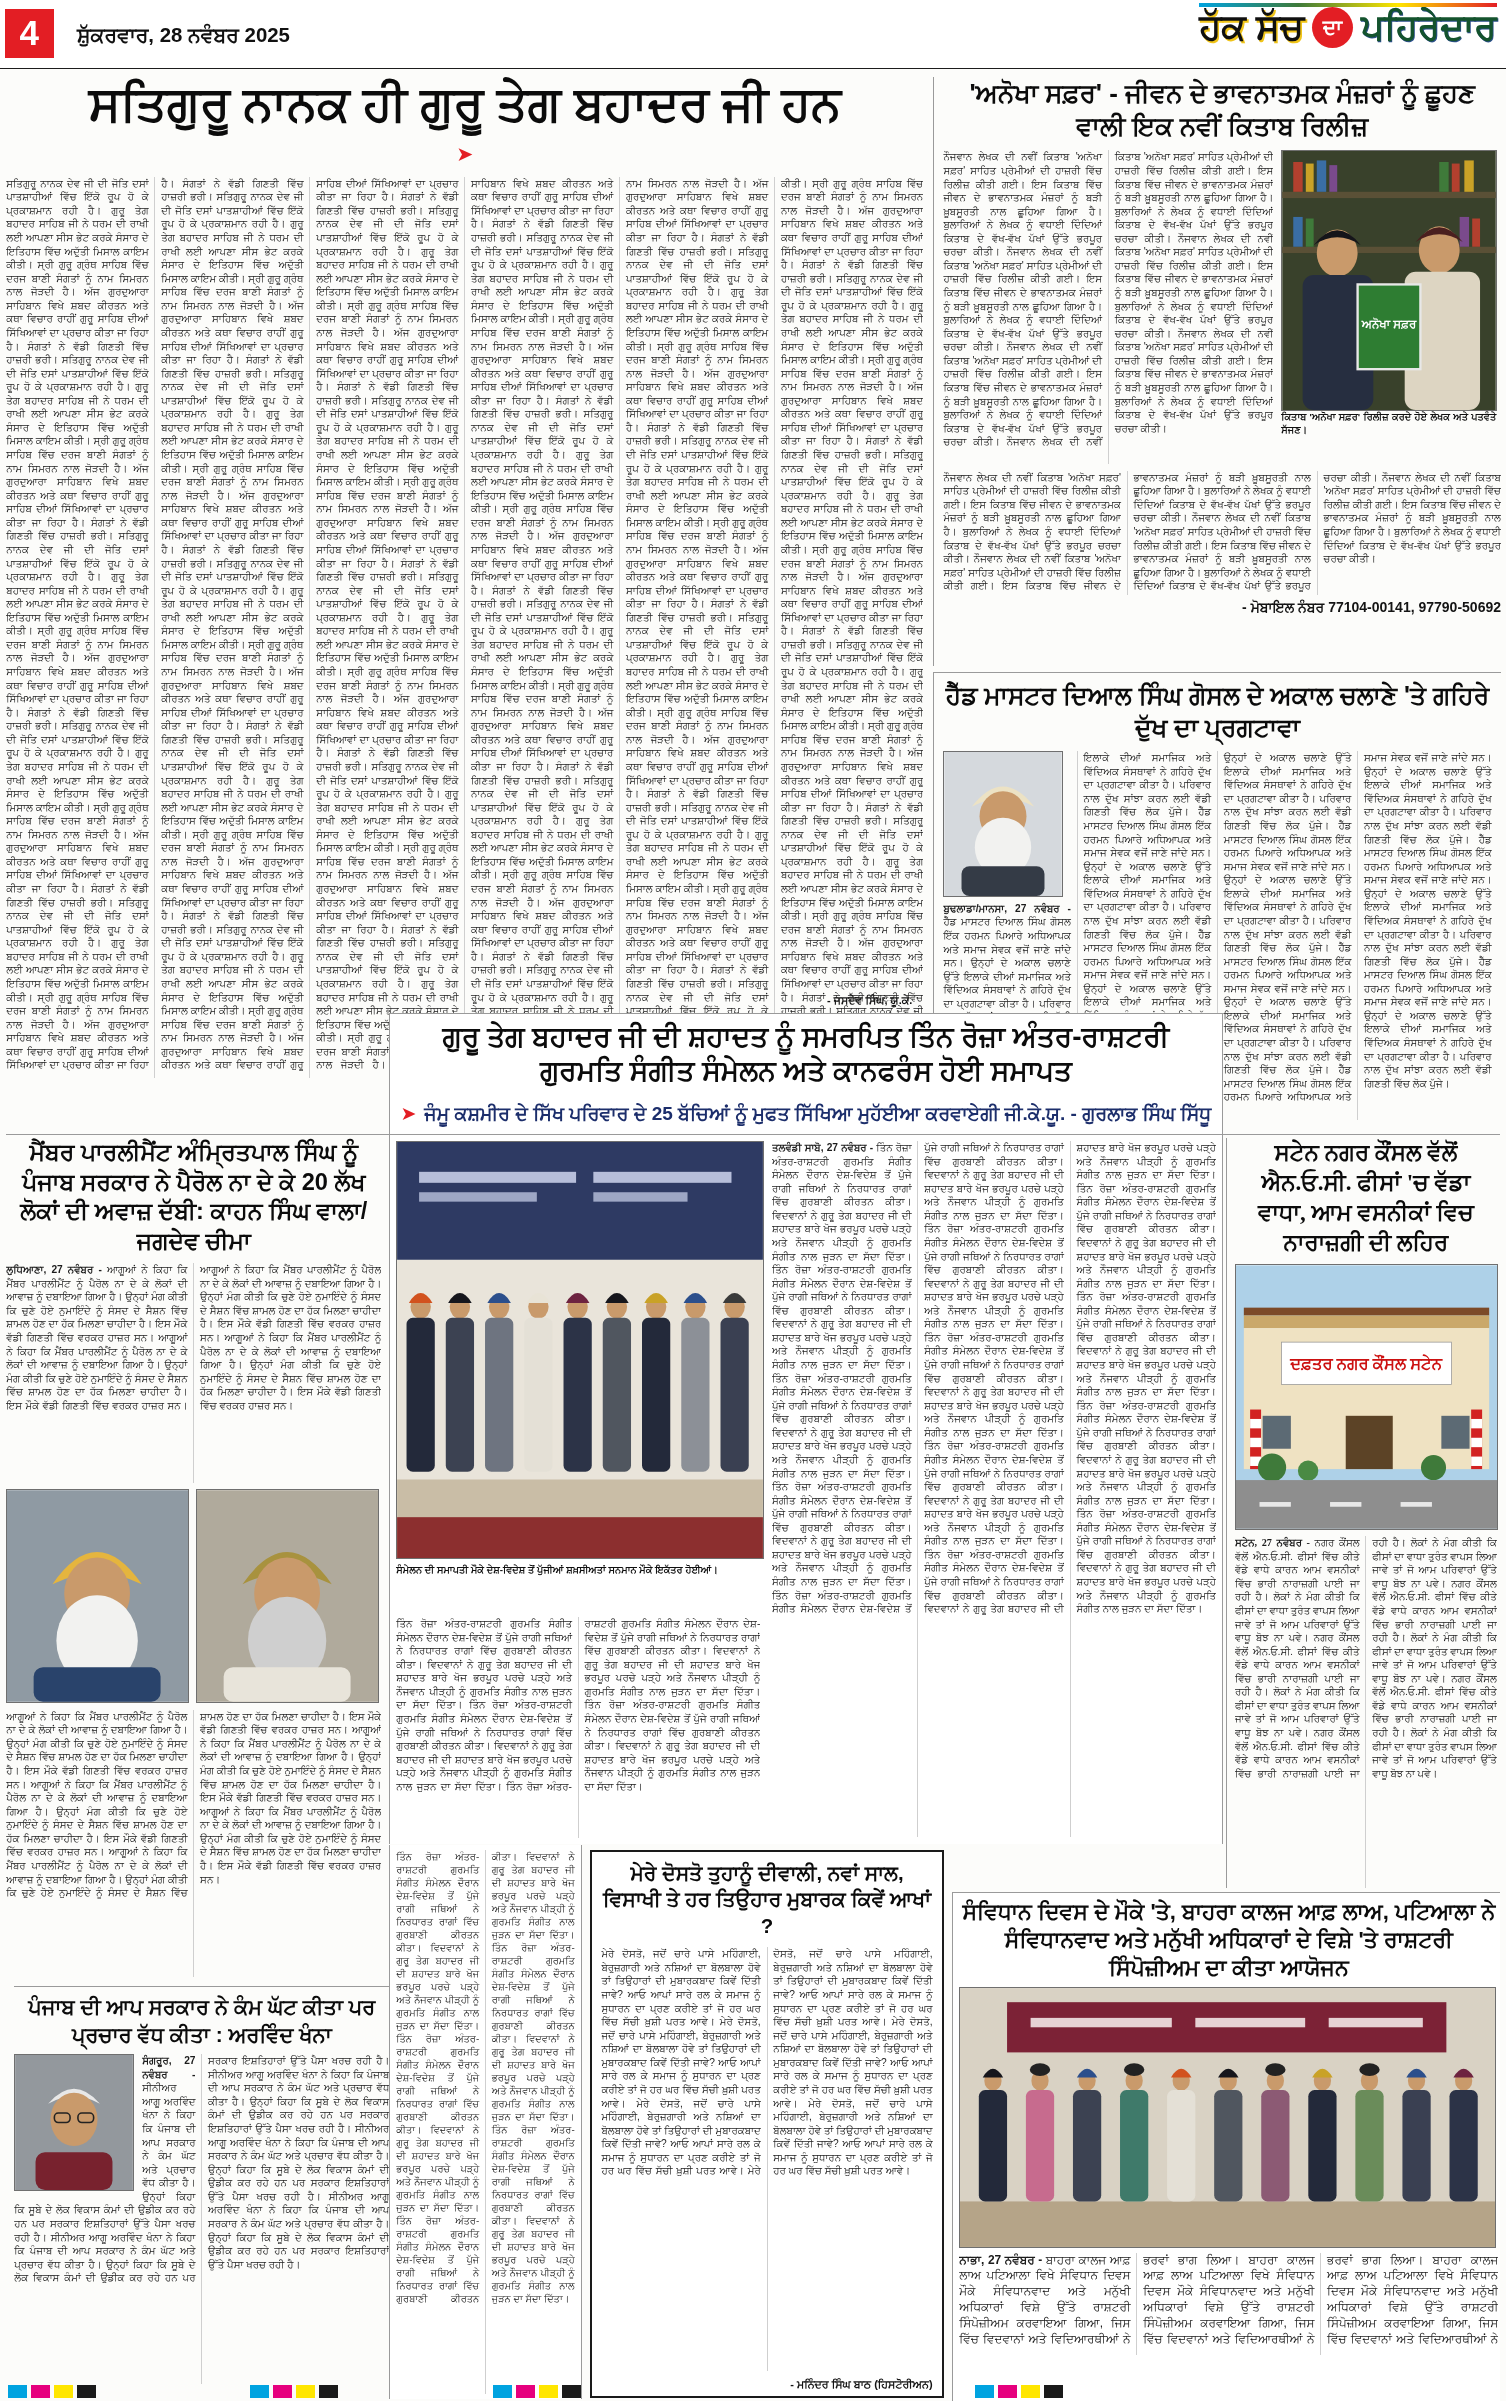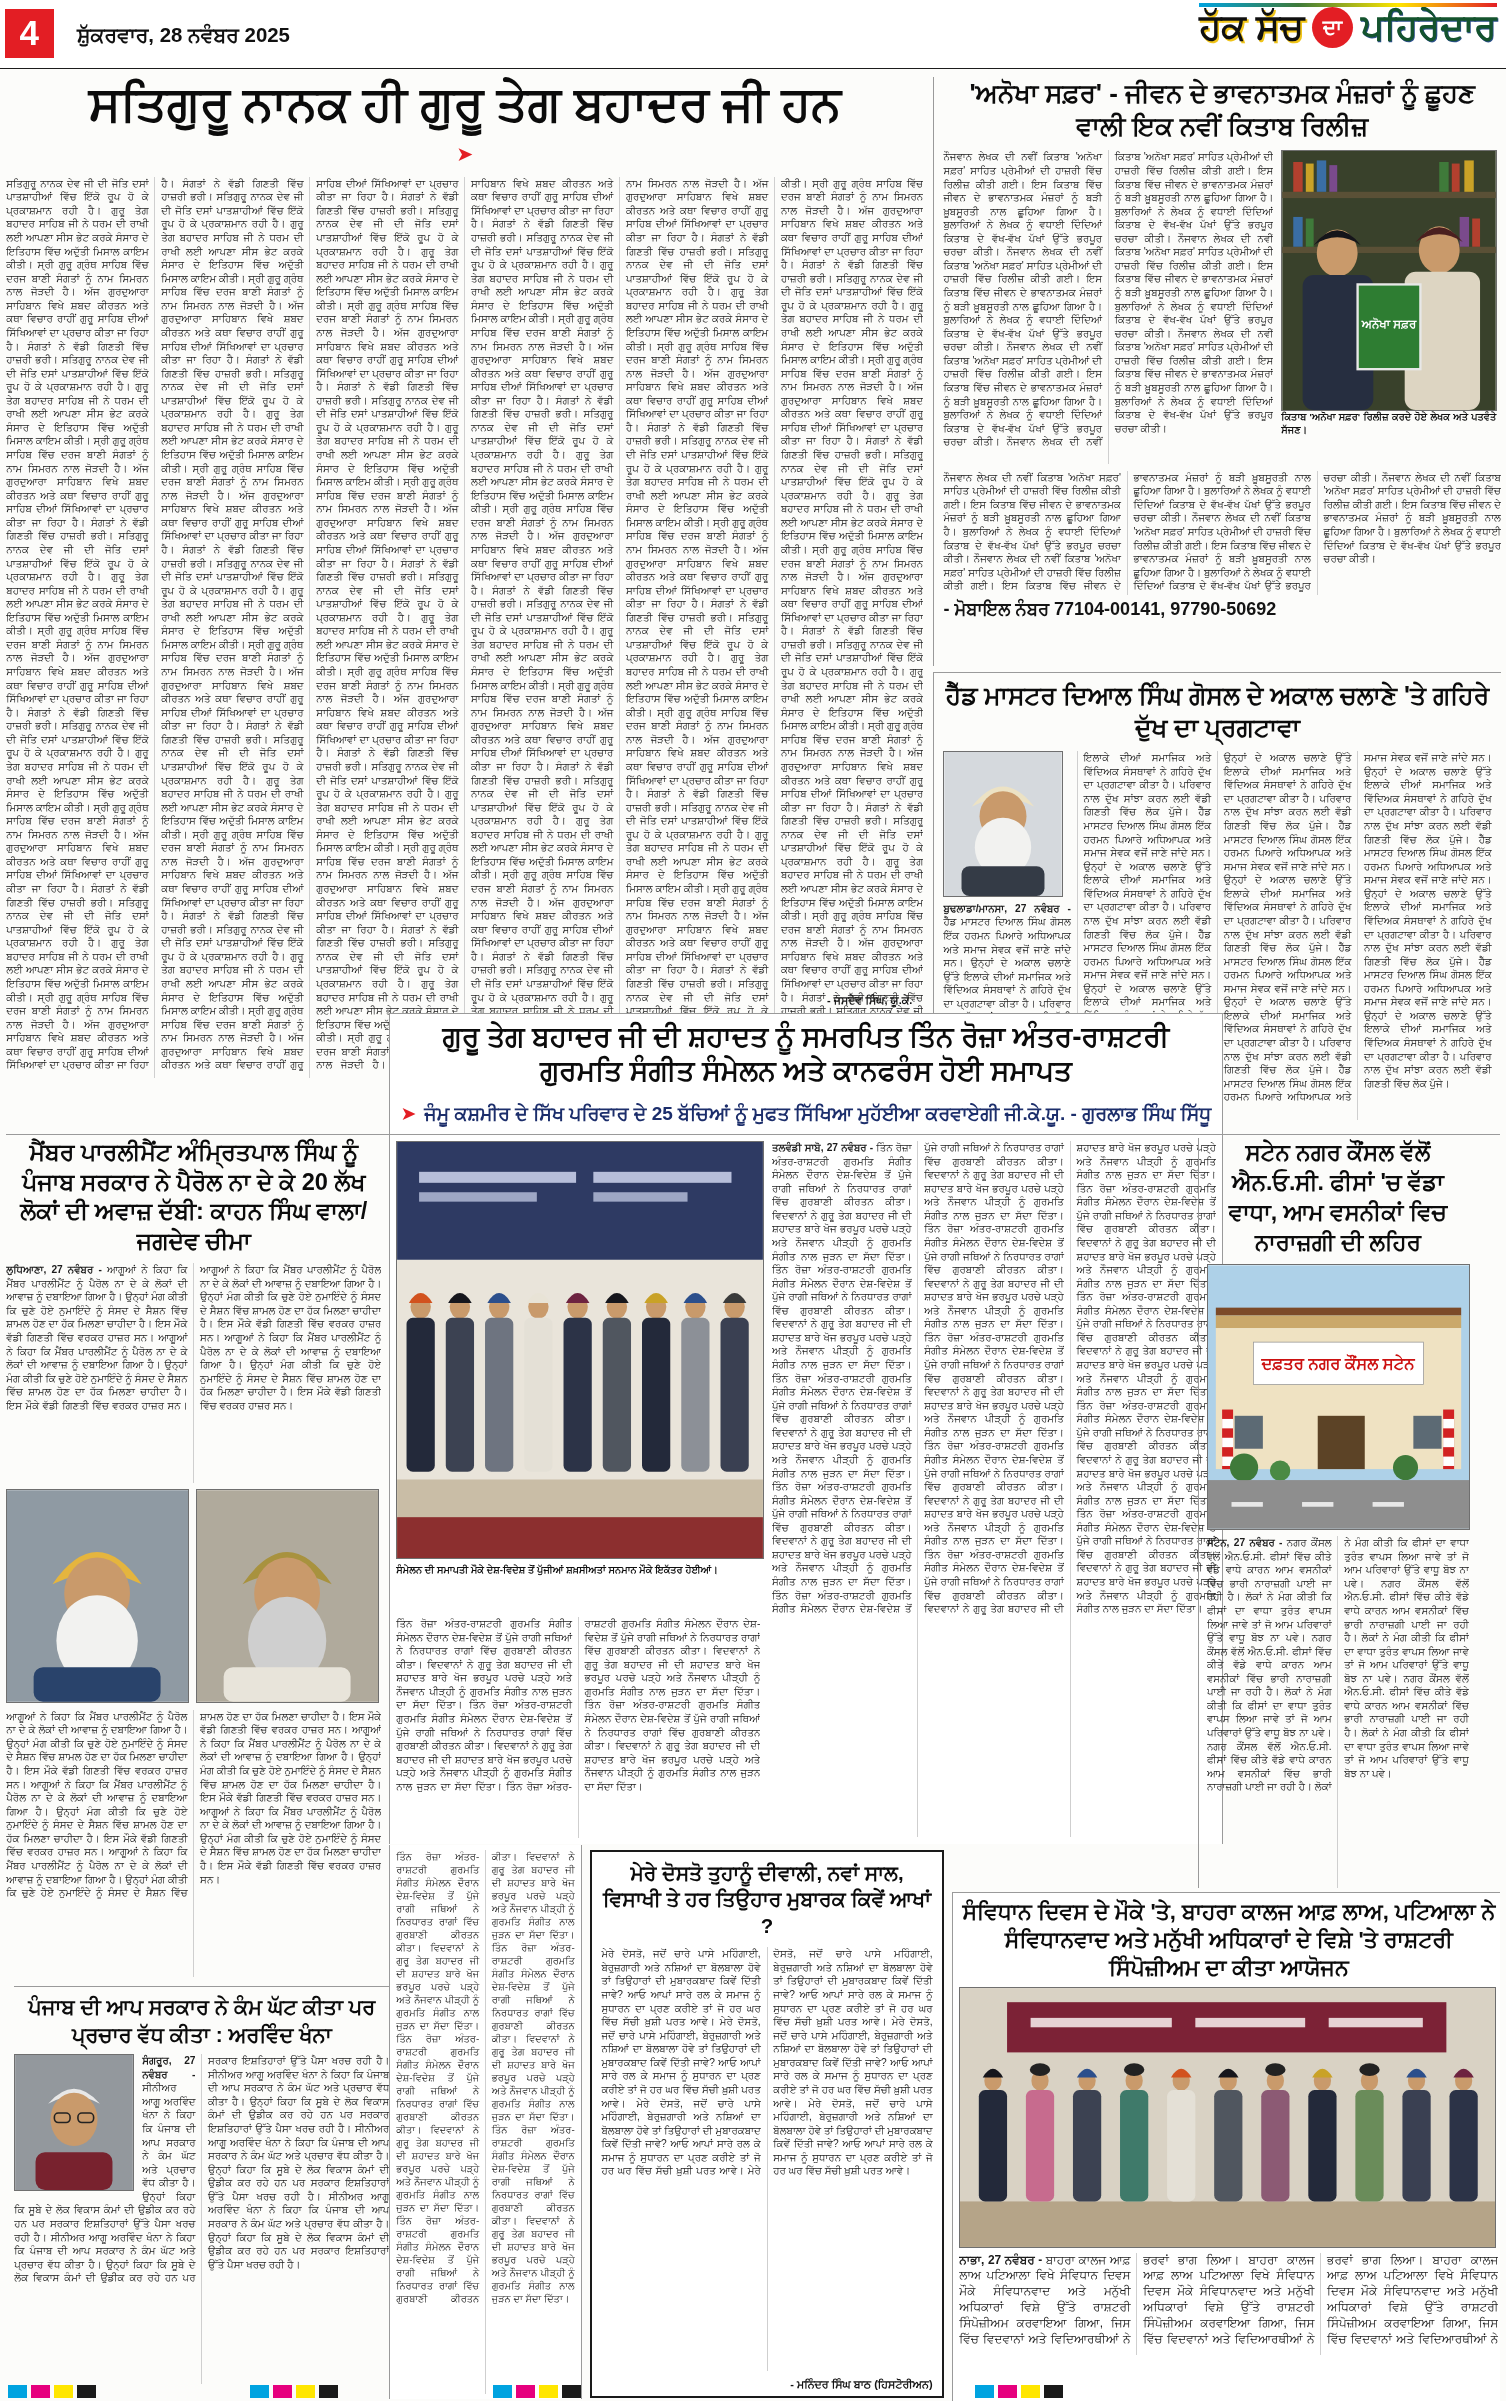--- a/index.html
+++ b/index.html
@@ -35,21 +35,21 @@
   #main-body{margin-top:11px;height:901px;}
   #main-sig{position:absolute;right:11px;top:917px;font-size:11px;font-weight:700;}
   
   #book-art{position:absolute;left:933px;top:77px;width:568px;height:589px;border-left:0.8px solid #9a9a9a;
             padding-left:9.4px;box-sizing:border-box;overflow:hidden;}
   #book-head{font-size:26px;line-height:1.26;}
   #book-row{display:flex;gap:7.9px;margin-top:7.9px;}
   #book-txt{width:330px;height:314px;}
   #book-photo-wrap{width:215px;}
   #book-body2{margin-top:6.3px;height:124px;}
-  #book-contact{margin-top:4.7px;font-size:18px;font-weight:700;}
+  #book-contact{margin-top:4.7px;font-size:14px;font-weight:700;text-align:right;}
   
   #head-art{position:absolute;left:933px;top:672px;width:568px;height:462px;border-left:0.8px solid #9a9a9a;
             border-top:0.8px solid #9a9a9a;padding:6.3px 9.4px 0 9.4px;box-sizing:border-box;overflow:hidden;}
   #head-head{font-size:25px;line-height:1.28;text-align:center;}
   #head-body{margin-top:7.9px;height:369px;}
   #head-photo{float:left;margin:0 7.9px 4.7px 0;}
   
   #conf-art{position:absolute;left:389px;top:1013px;width:834px;height:831px;background:#fff;
             border:0.8px solid #9a9a9a;border-bottom:none;box-sizing:border-box;overflow:hidden;}
   #conf-head{position:absolute;left:7.9px;top:6.3px;width:816px;font-size:28px;line-height:1.22;text-align:center;}
@@ -67,22 +67,22 @@
   #friends-head{font-size:20.4px;line-height:1.3;text-align:center;}
   #friends-body{margin-top:7.9px;height:424px;}
   #friends-sig{margin-top:6.3px;font-size:11px;font-weight:700;text-align:right;}
   
   #symp-art{position:absolute;left:952px;top:1892px;width:548px;height:509px;background:#fff;
             border-top:0.8px solid #9a9a9a;border-left:0.8px solid #9a9a9a;padding:4.7px 1.6px 0 6.3px;box-sizing:border-box;overflow:hidden;}
   #symp-head{font-size:22px;line-height:1.28;}
   #symp-photo{margin-top:4.7px;}
   #symp-body{margin-top:4.7px;height:102px;font-size:12px;}
   
-  #coun-art{position:absolute;left:1198px;top:1138px;width:274px;height:750px;border-left:0.8px solid #9a9a9a;
-            padding:0 3.1px 0 7.9px;box-sizing:border-box;overflow:hidden;}
+  #coun-art{position:absolute;left:1226px;top:1138px;width:274px;height:750px;border-left:0.8px solid #9a9a9a;
+            padding:0 3.1px 0 7.9px;box-sizing:border-box;overflow:hidden;font-family:Liberation Serif, serif;}
   #coun-head{font-size:23px;line-height:1.3;}
   #coun-photo{margin-top:6.3px;}
   #coun-body{margin-top:6.3px;height:367px;}
   
   #mp-art{position:absolute;left:6.3px;top:1138px;width:375px;height:842px;overflow:hidden;}
   #mp-head{font-size:23.6px;line-height:1.26;}
   #mp-body1{margin-top:6.3px;height:220px;}
   #mp-photos{margin-top:6.3px;display:flex;gap:6.3px;}
   #mp-body2{margin-top:6.3px;height:267px;}
   

